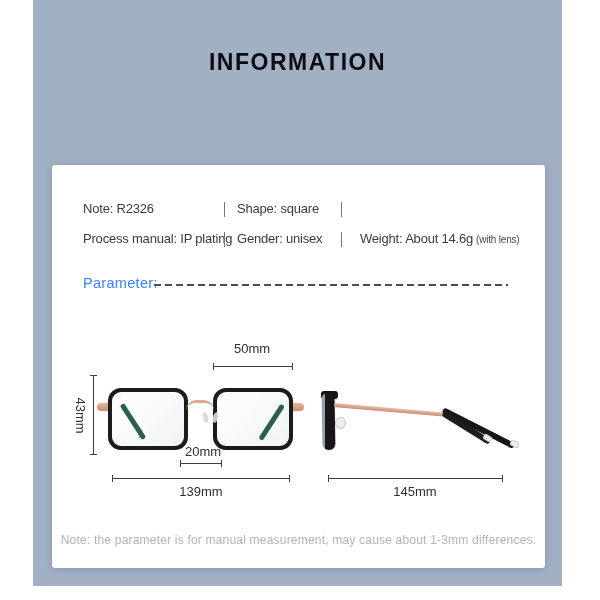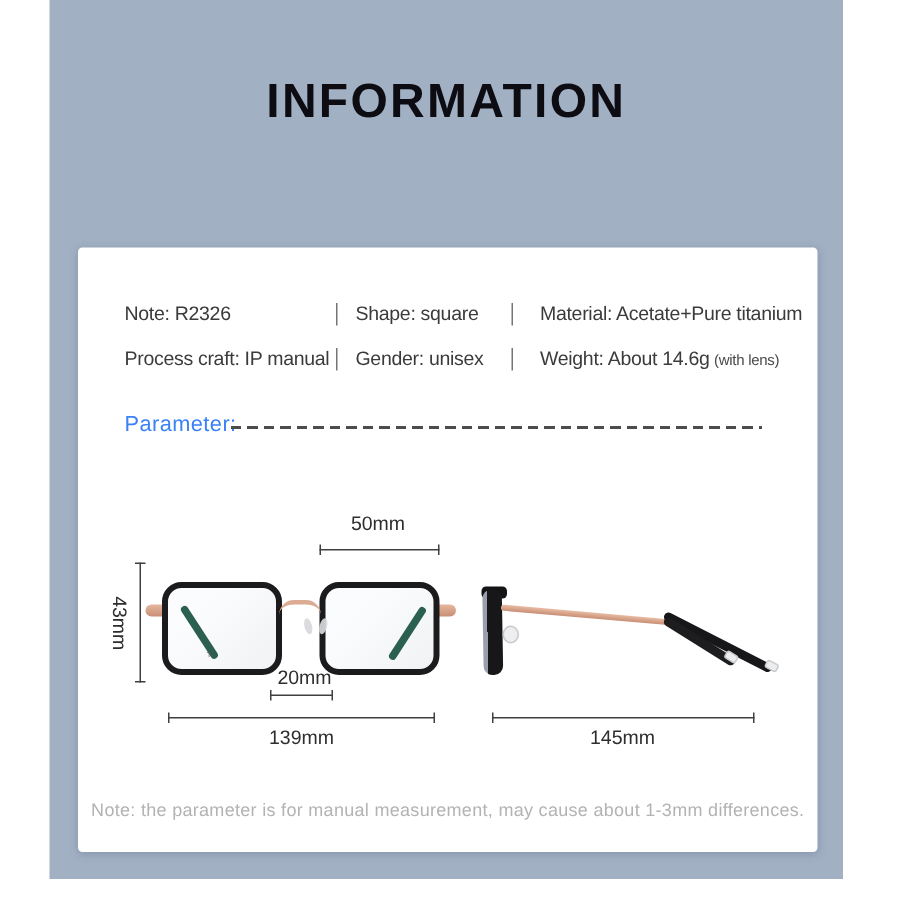--- a/index.html
+++ b/index.html
@@ -7,21 +7,21 @@
   .page {
     position:relative; width:600px; height:600px; background:#ffffff;
     font-family:"Liberation Sans", sans-serif; overflow:hidden;
   }
   .panel {
     position:absolute; left:33px; top:0; width:529px; height:586px;
     background:#a2b0c4;
   }
   .title {
     position:absolute; left:0; right:0; top:49px; text-align:center;
-    font-size:32px; font-weight:700; letter-spacing:1.5px; color:#0c0c12;
+    font-size:23px; font-weight:700; letter-spacing:1.5px; color:#0c0c12;
   }
   .card {
     position:absolute; left:19px; top:165px; width:493px; height:403px;
     background:#ffffff; border-radius:3px;
     box-shadow:0 1px 6px rgba(60,75,100,.28);
   }
   
   .spec { position:absolute; font-size:13px; letter-spacing:-0.2px;
           color:#3b3b3b; white-space:nowrap; line-height:16px; }
   .s-model    { left:31px;  top:36px; }
@@ -114,23 +114,22 @@
   <div class="panel">
 
     <div class="title">INFORMATION</div>
 
     <div class="card">
 
       <div class="spec s-model">Note: R2326</div>
       <div class="vdiv d1a"></div>
       <div class="spec s-shape">Shape: square</div>
       <div class="vdiv d2a"></div>
-      <div class="spec s-material">Material: Acetate+Pure titanium</div>
 
-      <div class="spec s-process">Process craft: IP manual</div>
+      <div class="spec s-process">Process manual: IP plating</div>
       <div class="vdiv d1b"></div>
       <div class="spec s-gender">Gender: unisex</div>
       <div class="vdiv d2b"></div>
       <div class="spec s-weight"><span>Weight: About 14.6g</span><span class="wnote">(with lens)</span></div>
 
       <div class="param">Parameter:</div>
       <div class="dashes"></div>
 
       <div class="mlabel t50">50mm</div>
       <div class="hline l50"></div>

